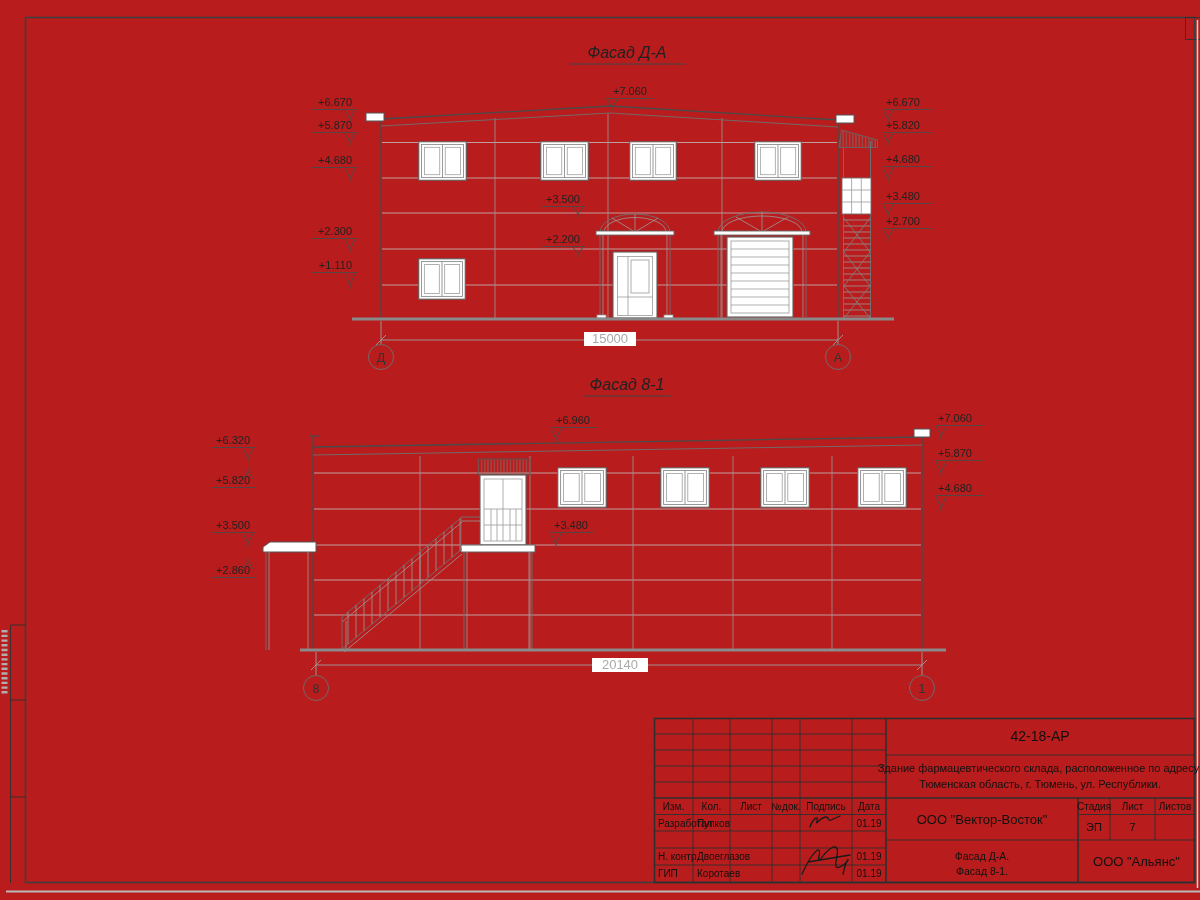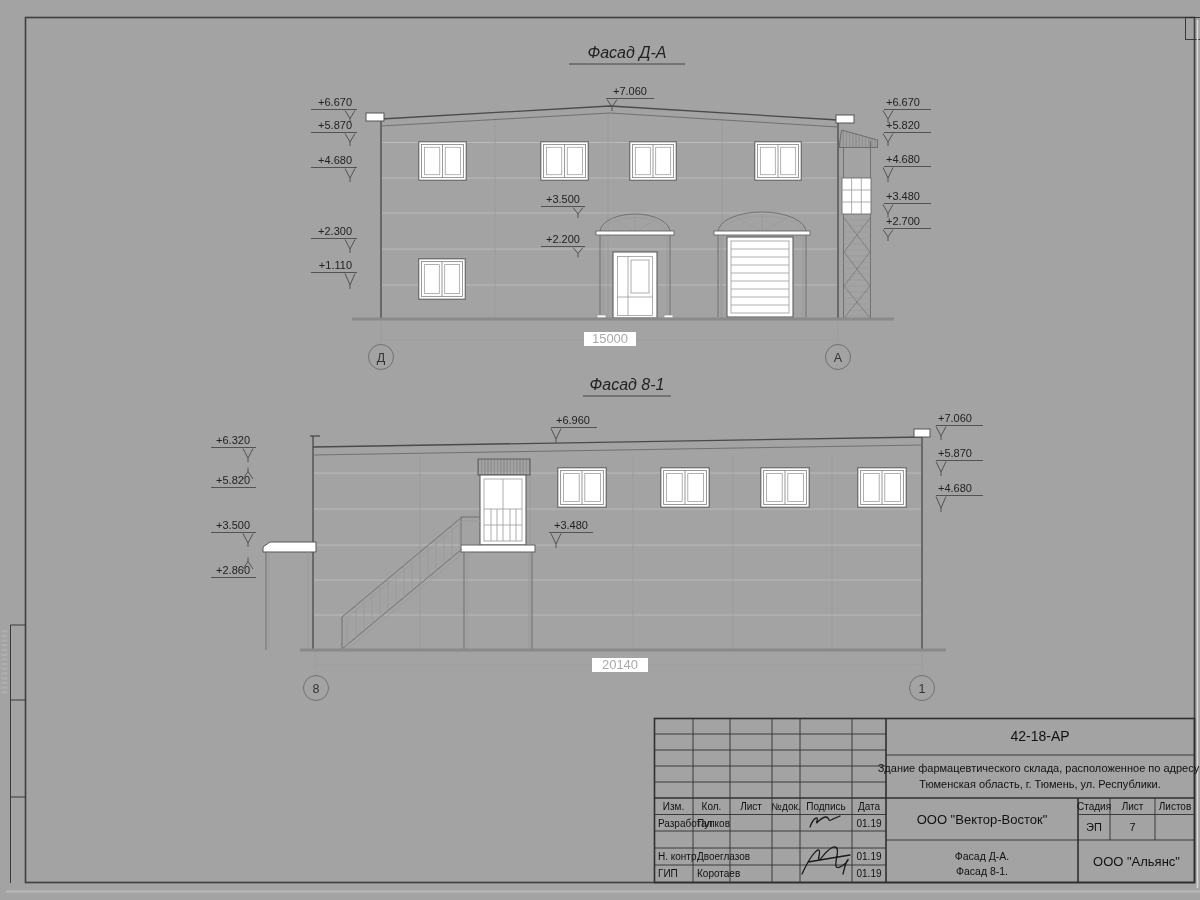--- a/index.html
+++ b/index.html
@@ -1,16 +1,16 @@
 <!DOCTYPE html>
 <html><head>
 <meta charset="utf-8">
 <style>
   html,body{margin:0;padding:0;background:#fff;}
-  .page{position:relative;width:1200px;height:900px;background:#a3a3a3;overflow:hidden;
+  .page{position:relative;width:1200px;height:900px;background:#b91c1c;overflow:hidden;
         font-family:"Liberation Sans",sans-serif;}
   svg text{font-family:"Liberation Sans",sans-serif;}
   .s1{stroke:#4a4a4a;stroke-width:1.3;fill:none;}
   .s2{stroke:#6e6e6e;stroke-width:0.95;fill:none;}
   .s3{stroke:#9a9a9a;stroke-width:0.8;fill:none;}
   .pnl{stroke:#c0c0c0;stroke-width:0.8;fill:none;}
   .wht{fill:#fff;}
   .grd{stroke:#8a8a8a;stroke-width:3;fill:none;}
   .mk{stroke:#4a4a4a;stroke-width:0.9;fill:none;}
   .dim{stroke:#9d9d9d;stroke-width:0.9;fill:none;}

